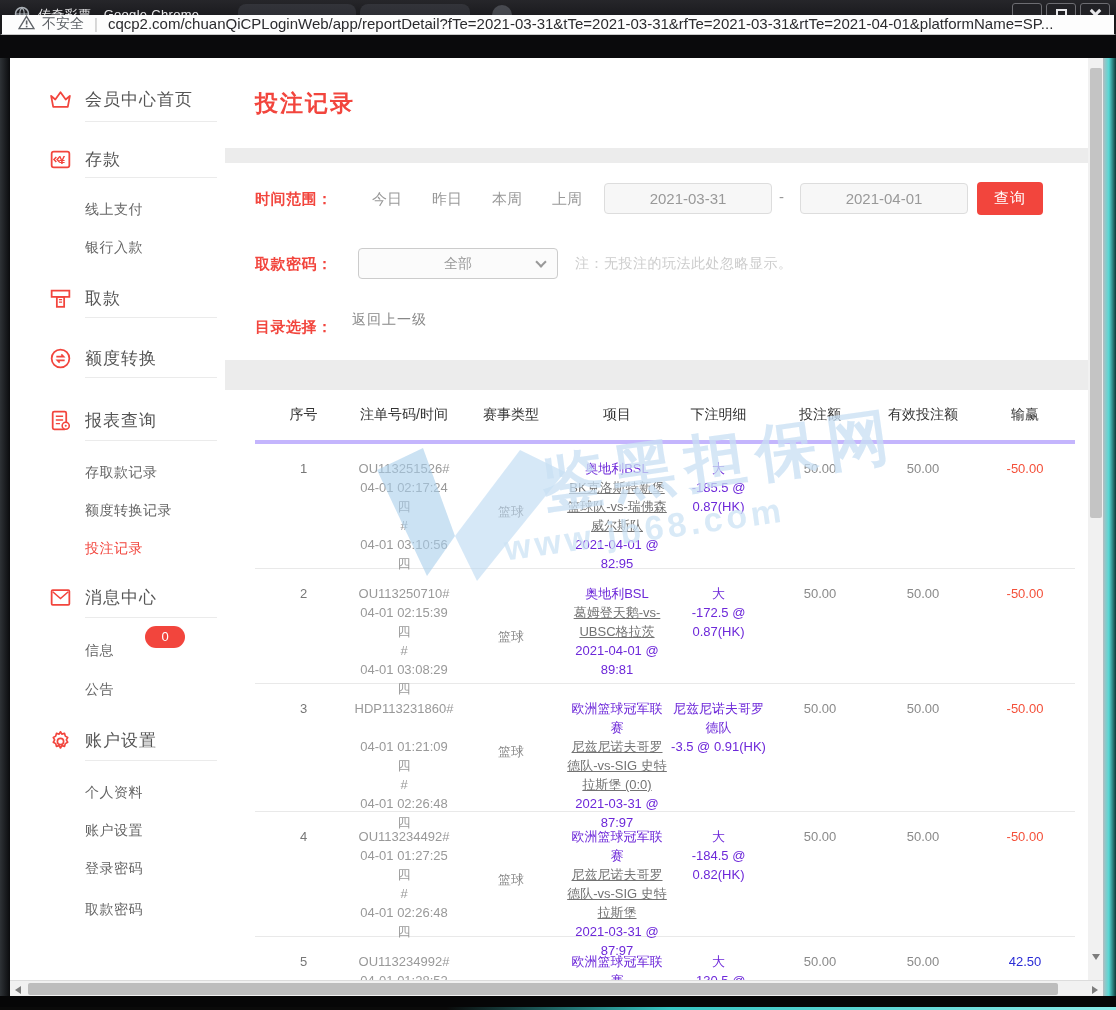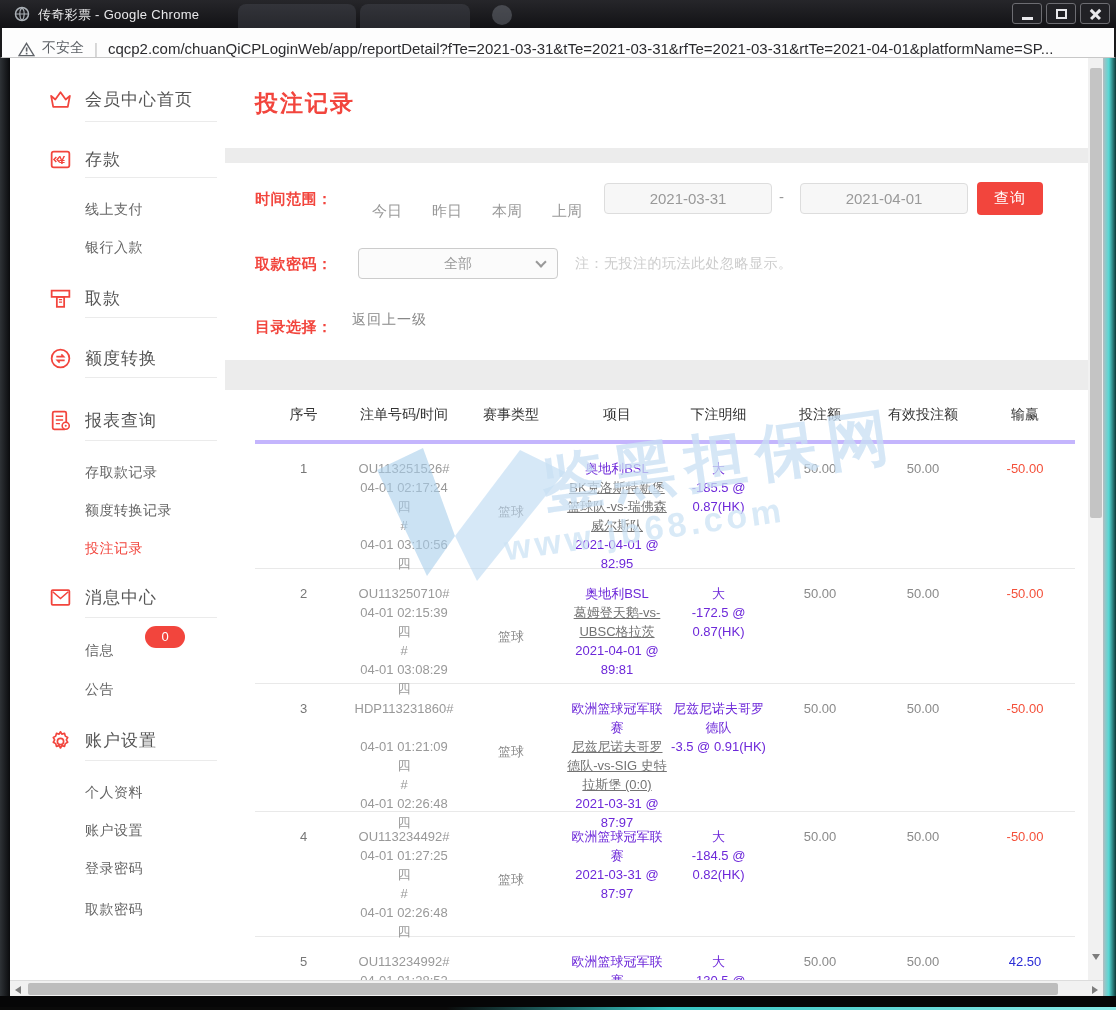--- a/index.html
+++ b/index.html
@@ -18,23 +18,23 @@
     background:rgba(130,134,144,.40); }
   .winbtns { position:absolute; right:6px; top:3px; display:flex; gap:4px; }
   .wbtn { width:30px; height:21px; background:#212125; border:1px solid #6d6d72;
     border-radius:3px; position:relative; }
   .glyph-min { position:absolute; left:9px; top:13px; width:11px; height:3px; background:#e9e9ec; }
   .glyph-max { position:absolute; left:9px; top:5px; width:11px; height:10px; border:2px solid #e9e9ec; }
   .glyph-x1,.glyph-x2 { position:absolute; left:8px; top:9px; width:13px; height:2.5px; background:#e9e9ec; }
   .glyph-x1 { transform:rotate(45deg); } .glyph-x2 { transform:rotate(-45deg); }
 
   
-  .urlbar { position:absolute; left:0; top:28px; width:1116px; height:30px; background:#fdfdfd;
+  .urlbar { position:absolute; left:0; top:15px; width:1116px; height:20px; background:#fdfdfd;
     border-left:2px solid #1a1a1c; border-right:2px solid #1a1a1c; border-bottom:1px solid #c8c8c8;
-    display:flex; align-items:flex-end; }
+    display:flex; align-items:flex-start; }
   .warn-ic { margin-left:16px; width:17px; height:15px; flex:0 0 auto; }
   .sec-label { margin-left:7px; font-size:14px; color:#5f6368; }
   .url-sep { margin:0 10px; color:#c4c4c4; font-size:15px; }
   .url-text { font-size:15px; color:#2b2b2e; white-space:nowrap; }
 
   
   .leftframe { position:absolute; left:0; top:58px; width:10px; height:938px;
     background:linear-gradient(to right,#2e3236,#0a0b0d); }
   .rightframe { position:absolute; left:1103px; top:58px; width:13px; height:938px;
     background:linear-gradient(to right,#b4bcc0 0%,#56d9d6 45%,#0d3a39 100%); }
@@ -56,21 +56,21 @@
 
   
   .main { position:absolute; left:225px; top:58px; width:863px; height:922px; background:#ececec; overflow:hidden; }
   .card { position:absolute; left:0; width:863px; background:#fff; }
   .title-card { top:0; height:90px; }
   .page-title { position:absolute; left:30px; top:30px; font-size:23px; font-weight:bold;
     color:#f2453d; letter-spacing:2px; }
   .filter-card { top:105px; height:197px; }
   .f-label { position:absolute; left:30px; font-size:15px; font-weight:bold; color:#f2453d; letter-spacing:.5px; }
   .quick-opts { position:absolute; left:147px; top:27px; display:flex; gap:30px; }
-  .quick-opts span { width:30px; font-size:15px; color:#999; cursor:pointer; white-space:nowrap;margin-top:12px; }
+  .quick-opts span { width:30px; font-size:15px; color:#999; cursor:pointer; white-space:nowrap; }
   .date-box { position:absolute; top:20px; width:168px; height:31px; background:#f7f7f7;
     border:1px solid #ddd; border-radius:4px; font-size:15px; color:#999; text-align:center;
     line-height:29px; cursor:text; }
   .date-dash { position:absolute; left:554px; top:25px; color:#999; font-size:15px; }
   .search-btn { position:absolute; left:752px; top:19px; width:66px; height:33px; background:#f2453d;
     border:none; border-radius:4px; color:#fff; font-size:15px; letter-spacing:1px; cursor:pointer; }
   .select-box { position:absolute; left:133px; top:85px; width:200px; height:31px; background:#fbfbfb;
     border:1px solid #ccc; border-radius:4px; font-size:14px; color:#999; text-align:center;
     line-height:29px; cursor:pointer; }
   .chev { position:absolute; right:12px; top:9px; width:8px; height:8px; border-right:2px solid #999;
@@ -328,21 +328,21 @@
         <div class="neg">-50.00</div>
       </div>
 
       <div class="tgrid trow r4">
         <div class="c-seq">4</div>
         <div class="c-ord">OU113234492#
 04-01 01:27:25 四
 #
 04-01 02:26:48 四</div>
         <div class="c-typ">篮球</div>
-        <div><span class="c-blue" style="display:block">欧洲篮球冠军联赛</span><span class="c-blue" style="display:block">2021-03-31 @
+        <div><span class="c-blue" style="display:block">欧洲篮球冠军联赛</span><span class="c-team" style="display:block">尼兹尼诺夫哥罗德队-vs-SIG 史特拉斯堡</span><span class="c-blue" style="display:block">2021-03-31 @
 87:97</span></div>
         <div class="c-blue">大
 -184.5 @
 0.82(HK)</div>
         <div class="c-amt">50.00</div>
         <div class="c-amt">50.00</div>
         <div class="neg">-50.00</div>
       </div>
 
       <div class="tgrid trow r5">

